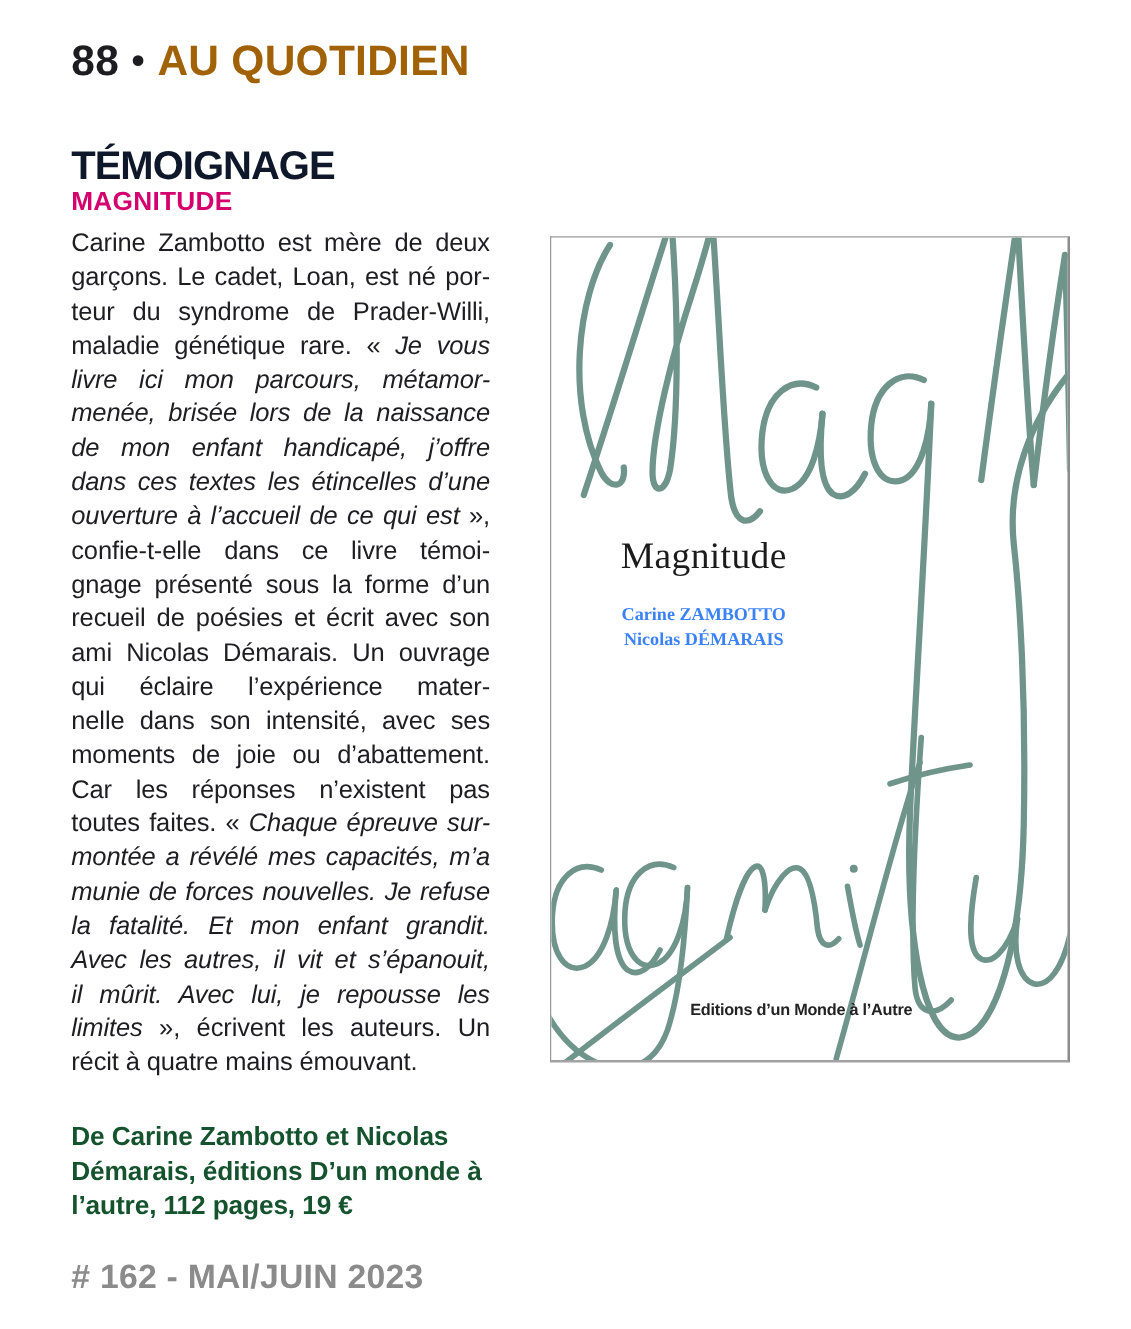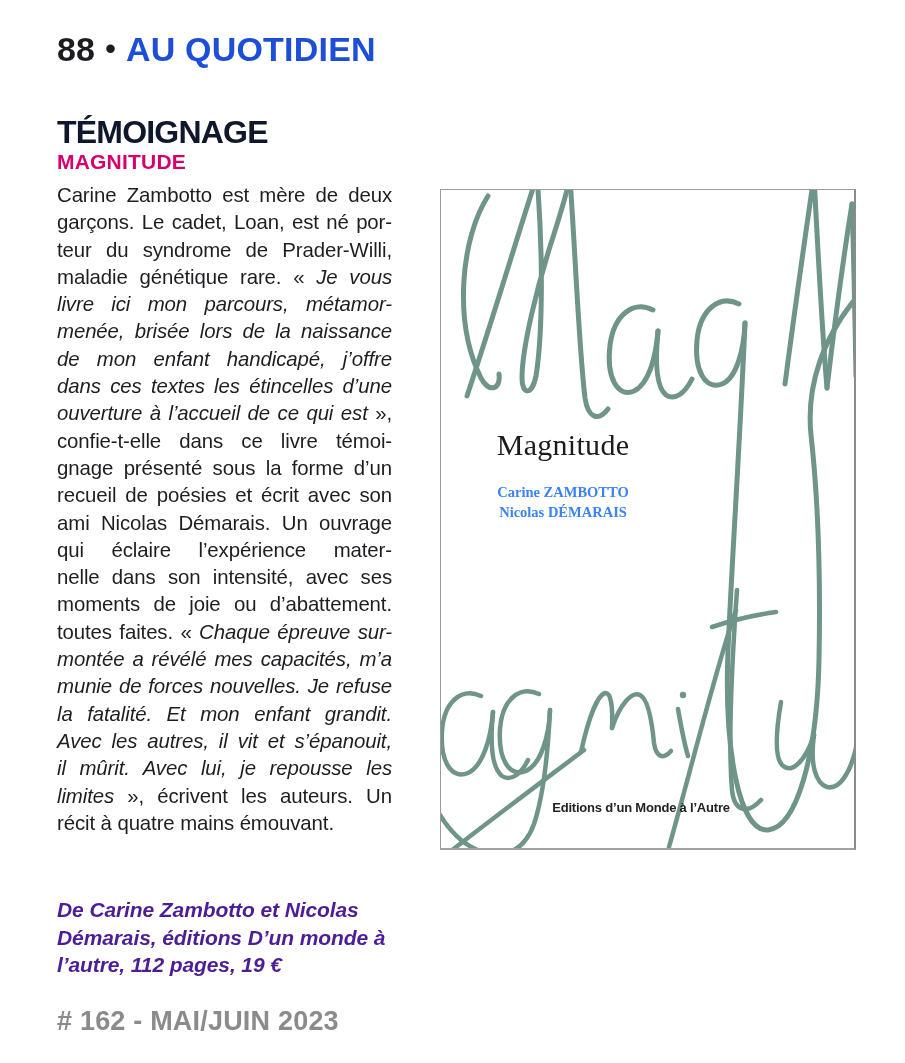--- a/index.html
+++ b/index.html
@@ -18,21 +18,21 @@
     left: 57px; top: 30px;
     display: flex;
     align-items: baseline;
     gap: 10px;
     font-size: 34px;
     font-weight: 800;
     letter-spacing: 0.2px;
   }
   .page-num { color: #1d1c21; }
   .header-bullet { color: #1d1c21; font-size: 30px; transform: translateY(-2px); }
-  .section-name { color: #1d4ed8; }
+  .section-name { color: #a16207; }
 
   
   .kicker {
     position: absolute;
     left: 57px; top: 114px;
     font-size: 32px;
     font-weight: 800;
     letter-spacing: -0.8px;
     color: #0f172a;
   }
@@ -66,24 +66,23 @@
   }
   .body-line .it { font-style: italic; }
 
   
   .credit {
     position: absolute;
     left: 57px; top: 896px;
     width: 360px;
     font-size: 21px;
     line-height: 27.5px;
-    font-style: italic;
     font-weight: 600;
     letter-spacing: -0.1px;
-    color: #4c1d95;
+    color: #14532d;
   }
 
   
   .footer {
     position: absolute;
     left: 57px; top: 1006px;
     font-size: 27px;
     font-weight: 700;
     letter-spacing: 0.2px;
     color: #8b8b8b;
@@ -161,20 +160,21 @@
       <div class="body-line"><span class="it">de mon enfant handicapé, j’offre</span></div>
       <div class="body-line"><span class="it">dans ces textes les étincelles d’une</span></div>
       <div class="body-line"><span class="it">ouverture à l’accueil de ce qui est</span><span> »,</span></div>
       <div class="body-line"><span>confie-t-elle dans ce livre témoi-</span></div>
       <div class="body-line"><span>gnage présenté sous la forme d’un</span></div>
       <div class="body-line"><span>recueil de poésies et écrit avec son</span></div>
       <div class="body-line"><span>ami Nicolas Démarais. Un ouvrage</span></div>
       <div class="body-line"><span>qui éclaire l’expérience mater-</span></div>
       <div class="body-line"><span>nelle dans son intensité, avec ses</span></div>
       <div class="body-line"><span>moments de joie ou d’abattement.</span></div>
+      <div class="body-line"><span>Car les réponses n’existent pas</span></div>
       <div class="body-line"><span>toutes faites. « </span><span class="it">Chaque épreuve sur-</span></div>
       <div class="body-line"><span class="it">montée a révélé mes capacités, m’a</span></div>
       <div class="body-line"><span class="it">munie de forces nouvelles. Je refuse</span></div>
       <div class="body-line"><span class="it">la fatalité. Et mon enfant grandit.</span></div>
       <div class="body-line"><span class="it">Avec les autres, il vit et s’épanouit,</span></div>
       <div class="body-line"><span class="it">il mûrit. Avec lui, je repousse les</span></div>
       <div class="body-line"><span class="it">limites</span><span> », écrivent les auteurs. Un</span></div>
       <div class="body-line last"><span>récit à quatre mains émouvant.</span></div>
     </div>
 

